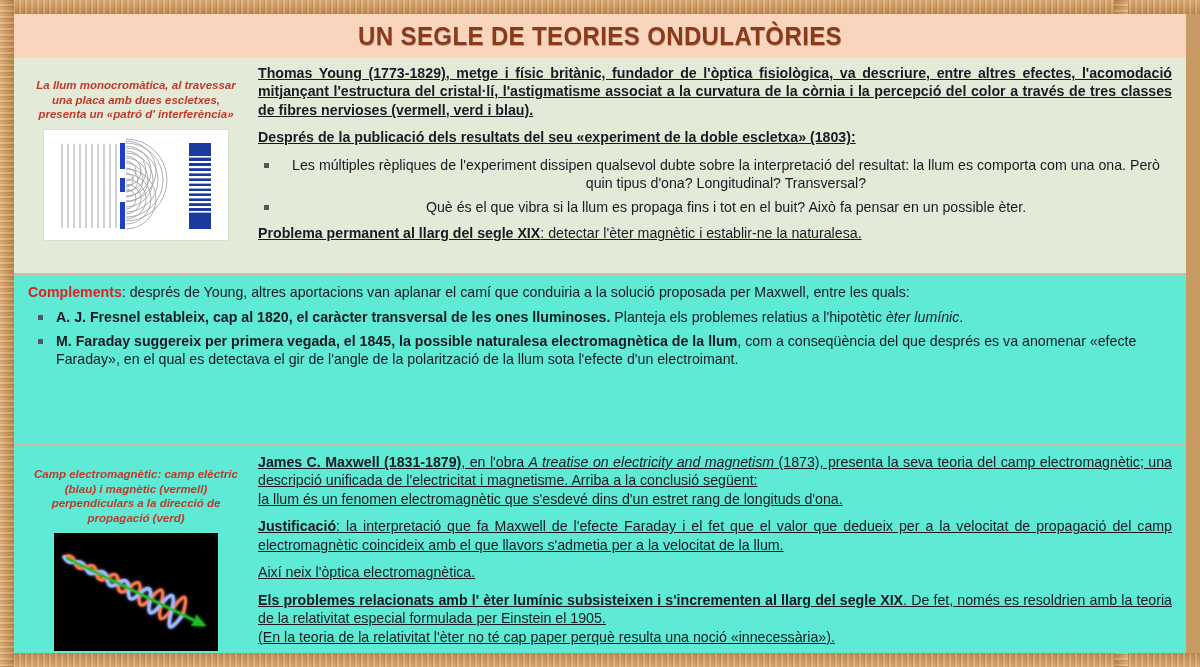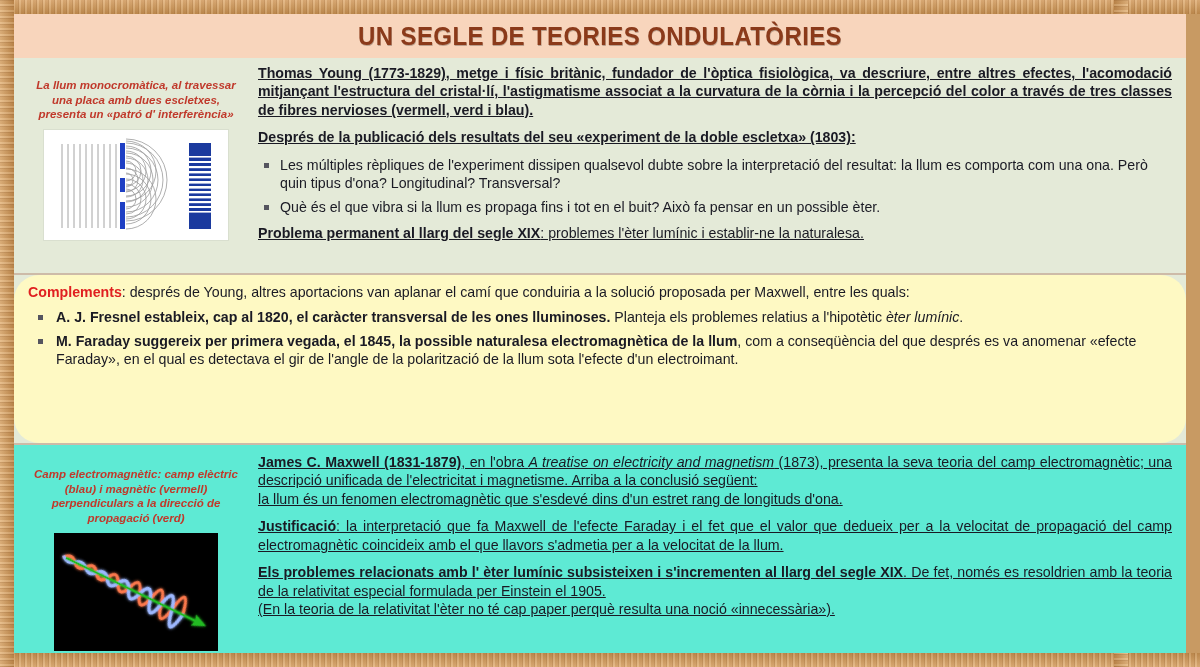--- a/index.html
+++ b/index.html
@@ -45,21 +45,21 @@
   #page-title{
     font-size:25px;font-weight:bold;color:#8b3a1a;letter-spacing:.4px;
     font-family:"Liberation Sans", sans-serif;
     text-shadow:0.5px 0.5px 0 rgba(0,0,0,.25);
     transform:scaleX(.96);
   }
 
   
   .sec{display:flex;box-sizing:border-box;}
   #sec-young{background:#e4ead8;height:215px;padding:6px 10px 0 10px;}
-  #sec-complements{background:#fef9c3;height:160px;padding:8px 14px 0 14px;display:block;border-radius:25px;}
+  #sec-complements{background:#5eead4;height:160px;padding:8px 14px 0 14px;display:block;}
   #sec-maxwell{background:#5eead4;height:220px;padding:8px 10px 0 10px;}
 
   .left-col{width:224px;flex:0 0 224px;text-align:center;padding-top:2px;margin-top:12px;}
   .fig-caption{
     color:#c0392b;font-size:11.5px;font-style:italic;font-weight:bold;
     line-height:1.28;padding:0 10px;
   }
   .fig-box{margin:7px auto 0 auto;background:#ffffff;border:1px solid #d9dfcf;}
 
   .right-col{flex:1;padding-left:10px;padding-right:4px;}
@@ -67,21 +67,21 @@
     color:#1a1a24;font-size:14.2px;line-height:1.30;margin:0 0 9px 0;
     text-align:justify;
     text-decoration:underline;
   }
   .para.nojust{text-align:left;}
   .para b{font-weight:bold;}
   .para i{font-style:italic;}
   ul.bul{margin:0 0 8px 0;padding:0;list-style:none;}
   ul.bul li{
     position:relative;padding-left:22px;margin-bottom:5px;
-    color:#1a1a24;font-size:14.2px;line-height:1.30;text-align:left;
+    color:#1a1a24;font-size:14.2px;line-height:1.30;text-align:center;
   }
   ul.bul li::before{
     content:"";position:absolute;left:6px;top:7px;width:5px;height:5px;background:#55555f;
   }
 
   
   #comp-lead{color:#1a1a24;font-size:14.2px;line-height:1.3;margin:0 0 7px 0;}
   #comp-lead .kw{color:#e02020;font-weight:bold;}
   ul.comp{margin:0;padding:0;list-style:none;}
   ul.comp li{
@@ -181,21 +181,21 @@
         </div>
       </div>
 
       <div class="right-col">
         <p class="para"><b>Thomas Young (1773-1829), metge i físic britànic, fundador de l'òptica fisiològica, va descriure, entre altres efectes, l'acomodació mitjançant l'estructura del cristal·lí, l'astigmatisme associat a la curvatura de la còrnia i la percepció del color a través de tres classes de fibres nervioses (vermell, verd i blau).</b></p>
         <p class="para nojust"><b>Després de la publicació dels resultats del seu «experiment de la doble escletxa» (1803):</b></p>
         <ul class="bul">
           <li><span>Les múltiples rèpliques de l'experiment dissipen qualsevol dubte sobre la interpretació del resultat: la llum es comporta com una ona. Però quin tipus d'ona? Longitudinal? Transversal?</span></li>
           <li><span> Què és el que vibra si la llum es propaga fins i tot en el buit? Això fa pensar en un possible èter.</span></li>
         </ul>
-        <p class="para nojust"><b>Problema permanent al llarg del segle XIX</b><span>: problemes l'èter lumínic i establir-ne la naturalesa.</span></p>
+        <p class="para nojust"><b>Problema permanent al llarg del segle XIX</b><span>: detectar l'èter magnètic i establir-ne la naturalesa.</span></p>
       </div>
     </div>
 
     <div class="sep"></div>
 
     <div id="sec-complements">
       <p id="comp-lead">
         <span class="kw">Complements</span><span>: després de Young, altres aportacions van aplanar el camí que conduiria a la solució proposada per Maxwell, entre les quals:</span>
       </p>
       <ul class="comp">
@@ -235,18 +235,19 @@
               <line x1="4" y1="59" x2="150" y2="59" stroke="#22bb22" stroke-width="2.4"></line>
               <polygon points="160,59 146,53 148,59 146,65" fill="#22bb22"></polygon>
             </g>
           </svg>
         </div>
       </div>
 
       <div class="right-col">
         <p class="para"><b>James C. Maxwell (1831-1879)</b><span>, en l'obra </span><i>A treatise on electricity and magnetism</i><span> (1873), presenta la seva teoria del camp electromagnètic; una descripció unificada de l'electricitat i magnetisme. Arriba a la conclusió següent:</span><br><span>la llum és un fenomen electromagnètic que s'esdevé dins d'un estret rang de longituds d'ona.</span></p>
         <p class="para"><b>Justificació</b><span>: la interpretació que fa Maxwell de l'efecte Faraday i el fet que el valor que dedueix per a la velocitat de propagació del camp electromagnètic coincideix amb el que llavors s'admetia per a la velocitat de la llum.</span></p>
+        <p class="para nojust"><span>Així neix l'òptica electromagnètica.</span></p>
         <p class="para"><b>Els problemes relacionats amb l' èter lumínic subsisteixen i s'incrementen al llarg del segle XIX</b><span>. De fet, només es resoldrien amb la teoria de la relativitat especial formulada per Einstein el 1905.</span><br><span>(En la teoria de la relativitat l'èter no té cap paper perquè resulta una noció «innecessària»).</span></p>
       </div>
     </div>
 
   </div>
 </div>
 
 </body></html>

